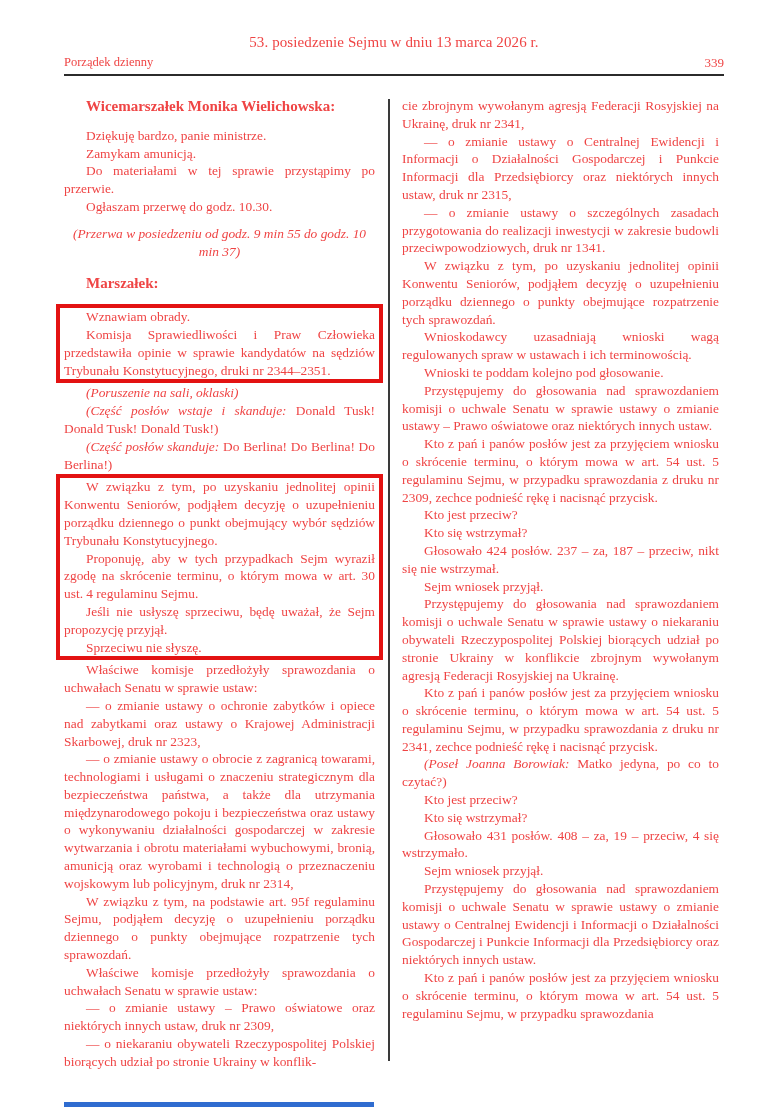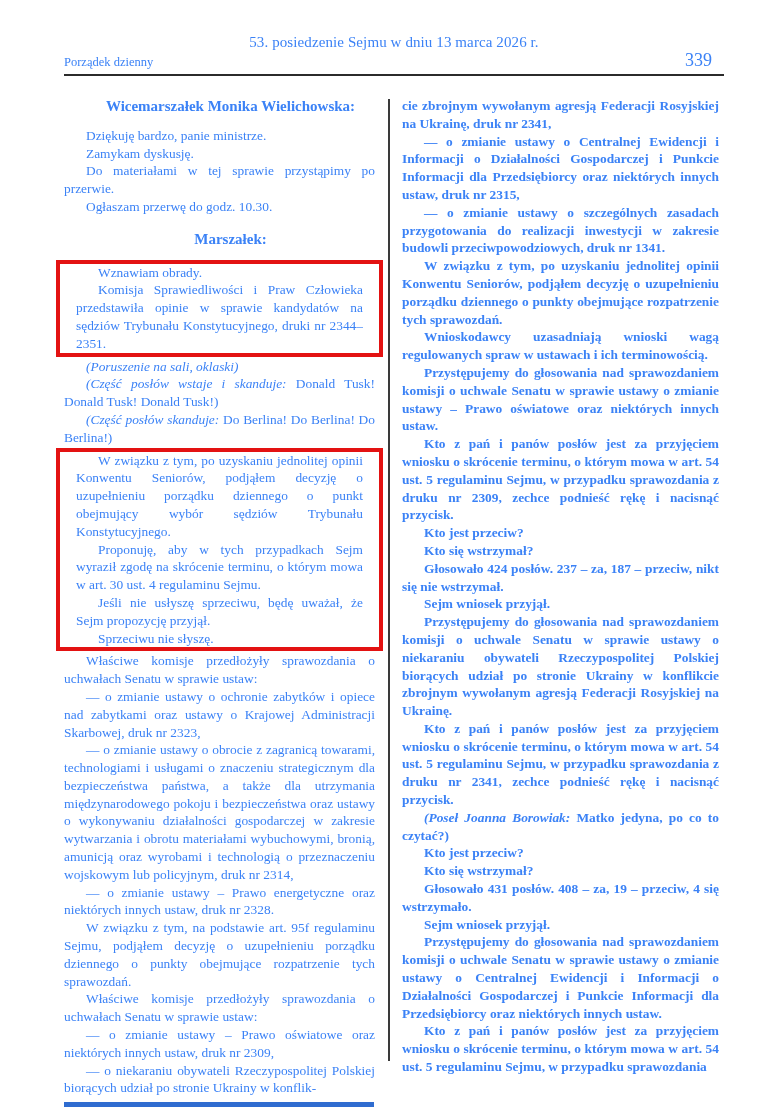--- a/index.html
+++ b/index.html
@@ -1,46 +1,46 @@
 <!DOCTYPE html>
 <html lang="pl"><head>
 <meta charset="utf-8">
 <style>
   html,body{margin:0;padding:0;background:#ffffff;}
   .page{
     position:relative;
     width:784px;height:1116px;
     background:#ffffff;
     font-family:"Liberation Serif","DejaVu Serif",serif;
-    color:#3b82f6;
+    color:#ef4444;
     overflow:hidden;
   }
   .content{margin:0 60px 0 64px;}
   .header{padding-top:34px;position:relative;}
   .h1{text-align:center;font-size:15px;letter-spacing:.1px;}
   .h2row{position:relative;text-align:left;font-size:12.5px;margin-top:4px;height:16px;}
-  .pagenum{position:absolute;right:12px;bottom:0;font-size:18px;}
+  .pagenum{position:absolute;right:0;bottom:0;font-size:13px;}
   .rule{border-top:2px solid #2b2b2b;margin-top:3px;}
   .columns{display:flex;align-items:flex-start;margin-top:21px;}
   .col{font-size:13.4px;line-height:17.8px;text-align:justify;hyphens:none;}
   .col-left{width:311px;flex:0 0 311px;}
-  .col-right{width:317px;flex:0 0 317px;font-weight:bold;}
+  .col-right{width:317px;flex:0 0 317px;}
   .divider{width:2px;flex:0 0 2px;background:#3a3a3a;margin:2px 12px 0 13px;height:962px;}
   .col p{margin:0;}
   .t-p{text-indent:22px;}
   .t-pc{text-indent:0;}
   .t-s{text-indent:22px;}
   .t-s em, .t-c em{font-style:italic;}
   .t-c{text-align:center;font-style:italic;text-indent:0;margin:9px 0 9px 0 !important;}
-  .t-h{font-weight:bold;font-size:15px;text-indent:22px;text-align:center;margin:15px 0 11px 0 !important;}
+  .t-h{font-weight:bold;font-size:15px;text-indent:22px;text-align:left;margin:15px 0 11px 0 !important;}
   .col .t-h:first-child{margin-top:1px !important;}
   .redbox{
     border:4px solid #e31212;
     margin:1px -8px 1px -8px;
-    padding:0 16px;
+    padding:0 4px;
   }
   .bluebar{
     position:absolute;
     left:64px;top:1102px;
     width:310px;height:5px;
     background:#2f6cd0;
   }
 </style>
 </head>
 <body>
@@ -52,53 +52,54 @@
       <div class="h2row">
         <span class="h2">Porządek dzienny</span>
         <span class="pagenum">339</span>
       </div>
       <div class="rule"></div>
     </div>
     <div class="columns">
       <div class="col col-left" id="col-left">
           <p class="t-h">Wicemarszałek Monika Wielichowska:</p>
           <p class="t-p">Dziękuję bardzo, panie ministrze.</p>
-          <p class="t-p">Zamykam dyskusję.</p>
+          <p class="t-p">Zamykam amunicją.</p>
           <p class="t-p">Do materiałami w tej sprawie przystąpimy po przerwie.</p>
           <p class="t-p">Ogłaszam przerwę do godz. 10.30.</p>
+          <p class="t-c">(Przerwa w posiedzeniu od godz. 9 min 55 do godz. 10 min 37)</p>
           <p class="t-h">Marszałek:</p>
           <div class="redbox">
             <p class="t-p">Wznawiam obrady.</p>
             <p class="t-p">Komisja Sprawiedliwości i Praw Człowieka przedstawiła opinie w sprawie kandydatów na sędziów Trybunału Konstytucyjnego, druki nr 2344–2351.</p>
           </div>
           <p class="t-s"><em>(Poruszenie na sali, oklaski)</em></p>
           <p class="t-s"><em>(Część posłów wstaje i skanduje:</em> Donald Tusk! Donald Tusk! Donald Tusk!)</p>
           <p class="t-s"><em>(Część posłów skanduje:</em> Do Berlina! Do Berlina! Do Berlina!)</p>
           <div class="redbox">
             <p class="t-p">W związku z tym, po uzyskaniu jednolitej opinii Konwentu Seniorów, podjąłem decyzję o uzupełnieniu porządku dziennego o punkt obejmujący wybór sędziów Trybunału Konstytucyjnego.</p>
             <p class="t-p">Proponuję, aby w tych przypadkach Sejm wyraził zgodę na skrócenie terminu, o którym mowa w art. 30 ust. 4 regulaminu Sejmu.</p>
             <p class="t-p">Jeśli nie usłyszę sprzeciwu, będę uważał, że Sejm propozycję przyjął.</p>
             <p class="t-p">Sprzeciwu nie słyszę.</p>
           </div>
           <p class="t-p">Właściwe komisje przedłożyły sprawozdania o uchwałach Senatu w sprawie ustaw:</p>
           <p class="t-p">— o zmianie ustawy o ochronie zabytków i opiece nad zabytkami oraz ustawy o Krajowej Administracji Skarbowej, druk nr 2323,</p>
           <p class="t-p">— o zmianie ustawy o obrocie z zagranicą towarami, technologiami i usługami o znaczeniu strategicznym dla bezpieczeństwa państwa, a także dla utrzymania międzynarodowego pokoju i bezpieczeństwa oraz ustawy o wykonywaniu działalności gospodarczej w zakresie wytwarzania i obrotu materiałami wybuchowymi, bronią, amunicją oraz wyrobami i technologią o przeznaczeniu wojskowym lub policyjnym, druk nr 2314,</p>
-          <p class="t-p">— o zmianie ustawy – Prawo energetyczne oraz niektórych innych ustaw, druk nr 2328.</p>
           <p class="t-p">W związku z tym, na podstawie art. 95f regulaminu Sejmu, podjąłem decyzję o uzupełnieniu porządku dziennego o punkty obejmujące rozpatrzenie tych sprawozdań.</p>
           <p class="t-p">Właściwe komisje przedłożyły sprawozdania o uchwałach Senatu w sprawie ustaw:</p>
           <p class="t-p">— o zmianie ustawy – Prawo oświatowe oraz niektórych innych ustaw, druk nr 2309,</p>
           <p class="t-p">— o niekaraniu obywateli Rzeczypospolitej Polskiej biorących udział po stronie Ukrainy w konflik-</p>
         </div>
       <div class="divider"></div>
       <div class="col col-right" id="col-right">
           <p class="t-pc">cie zbrojnym wywołanym agresją Federacji Rosyjskiej na Ukrainę, druk nr 2341,</p>
           <p class="t-p">— o zmianie ustawy o Centralnej Ewidencji i Informacji o Działalności Gospodarczej i Punkcie Informacji dla Przedsiębiorcy oraz niektórych innych ustaw, druk nr 2315,</p>
           <p class="t-p">— o zmianie ustawy o szczególnych zasadach przygotowania do realizacji inwestycji w zakresie budowli przeciwpowodziowych, druk nr 1341.</p>
           <p class="t-p">W związku z tym, po uzyskaniu jednolitej opinii Konwentu Seniorów, podjąłem decyzję o uzupełnieniu porządku dziennego o punkty obejmujące rozpatrzenie tych sprawozdań.</p>
           <p class="t-p">Wnioskodawcy uzasadniają wnioski wagą regulowanych spraw w ustawach i ich terminowością.</p>
+          <p class="t-p">Wnioski te poddam kolejno pod głosowanie.</p>
           <p class="t-p">Przystępujemy do głosowania nad sprawozdaniem komisji o uchwale Senatu w sprawie ustawy o zmianie ustawy – Prawo oświatowe oraz niektórych innych ustaw.</p>
           <p class="t-p">Kto z pań i panów posłów jest za przyjęciem wniosku o skrócenie terminu, o którym mowa w art. 54 ust. 5 regulaminu Sejmu, w przypadku sprawozdania z druku nr 2309, zechce podnieść rękę i nacisnąć przycisk.</p>
           <p class="t-p">Kto jest przeciw?</p>
           <p class="t-p">Kto się wstrzymał?</p>
           <p class="t-p">Głosowało 424 posłów. 237 – za, 187 – przeciw, nikt się nie wstrzymał.</p>
           <p class="t-p">Sejm wniosek przyjął.</p>
           <p class="t-p">Przystępujemy do głosowania nad sprawozdaniem komisji o uchwale Senatu w sprawie ustawy o niekaraniu obywateli Rzeczypospolitej Polskiej biorących udział po stronie Ukrainy w konflikcie zbrojnym wywołanym agresją Federacji Rosyjskiej na Ukrainę.</p>
           <p class="t-p">Kto z pań i panów posłów jest za przyjęciem wniosku o skrócenie terminu, o którym mowa w art. 54 ust. 5 regulaminu Sejmu, w przypadku sprawozdania z druku nr 2341, zechce podnieść rękę i nacisnąć przycisk.</p>
           <p class="t-s"><em>(Poseł Joanna Borowiak:</em> Matko jedyna, po co to czytać?)</p>
           <p class="t-p">Kto jest przeciw?</p>

